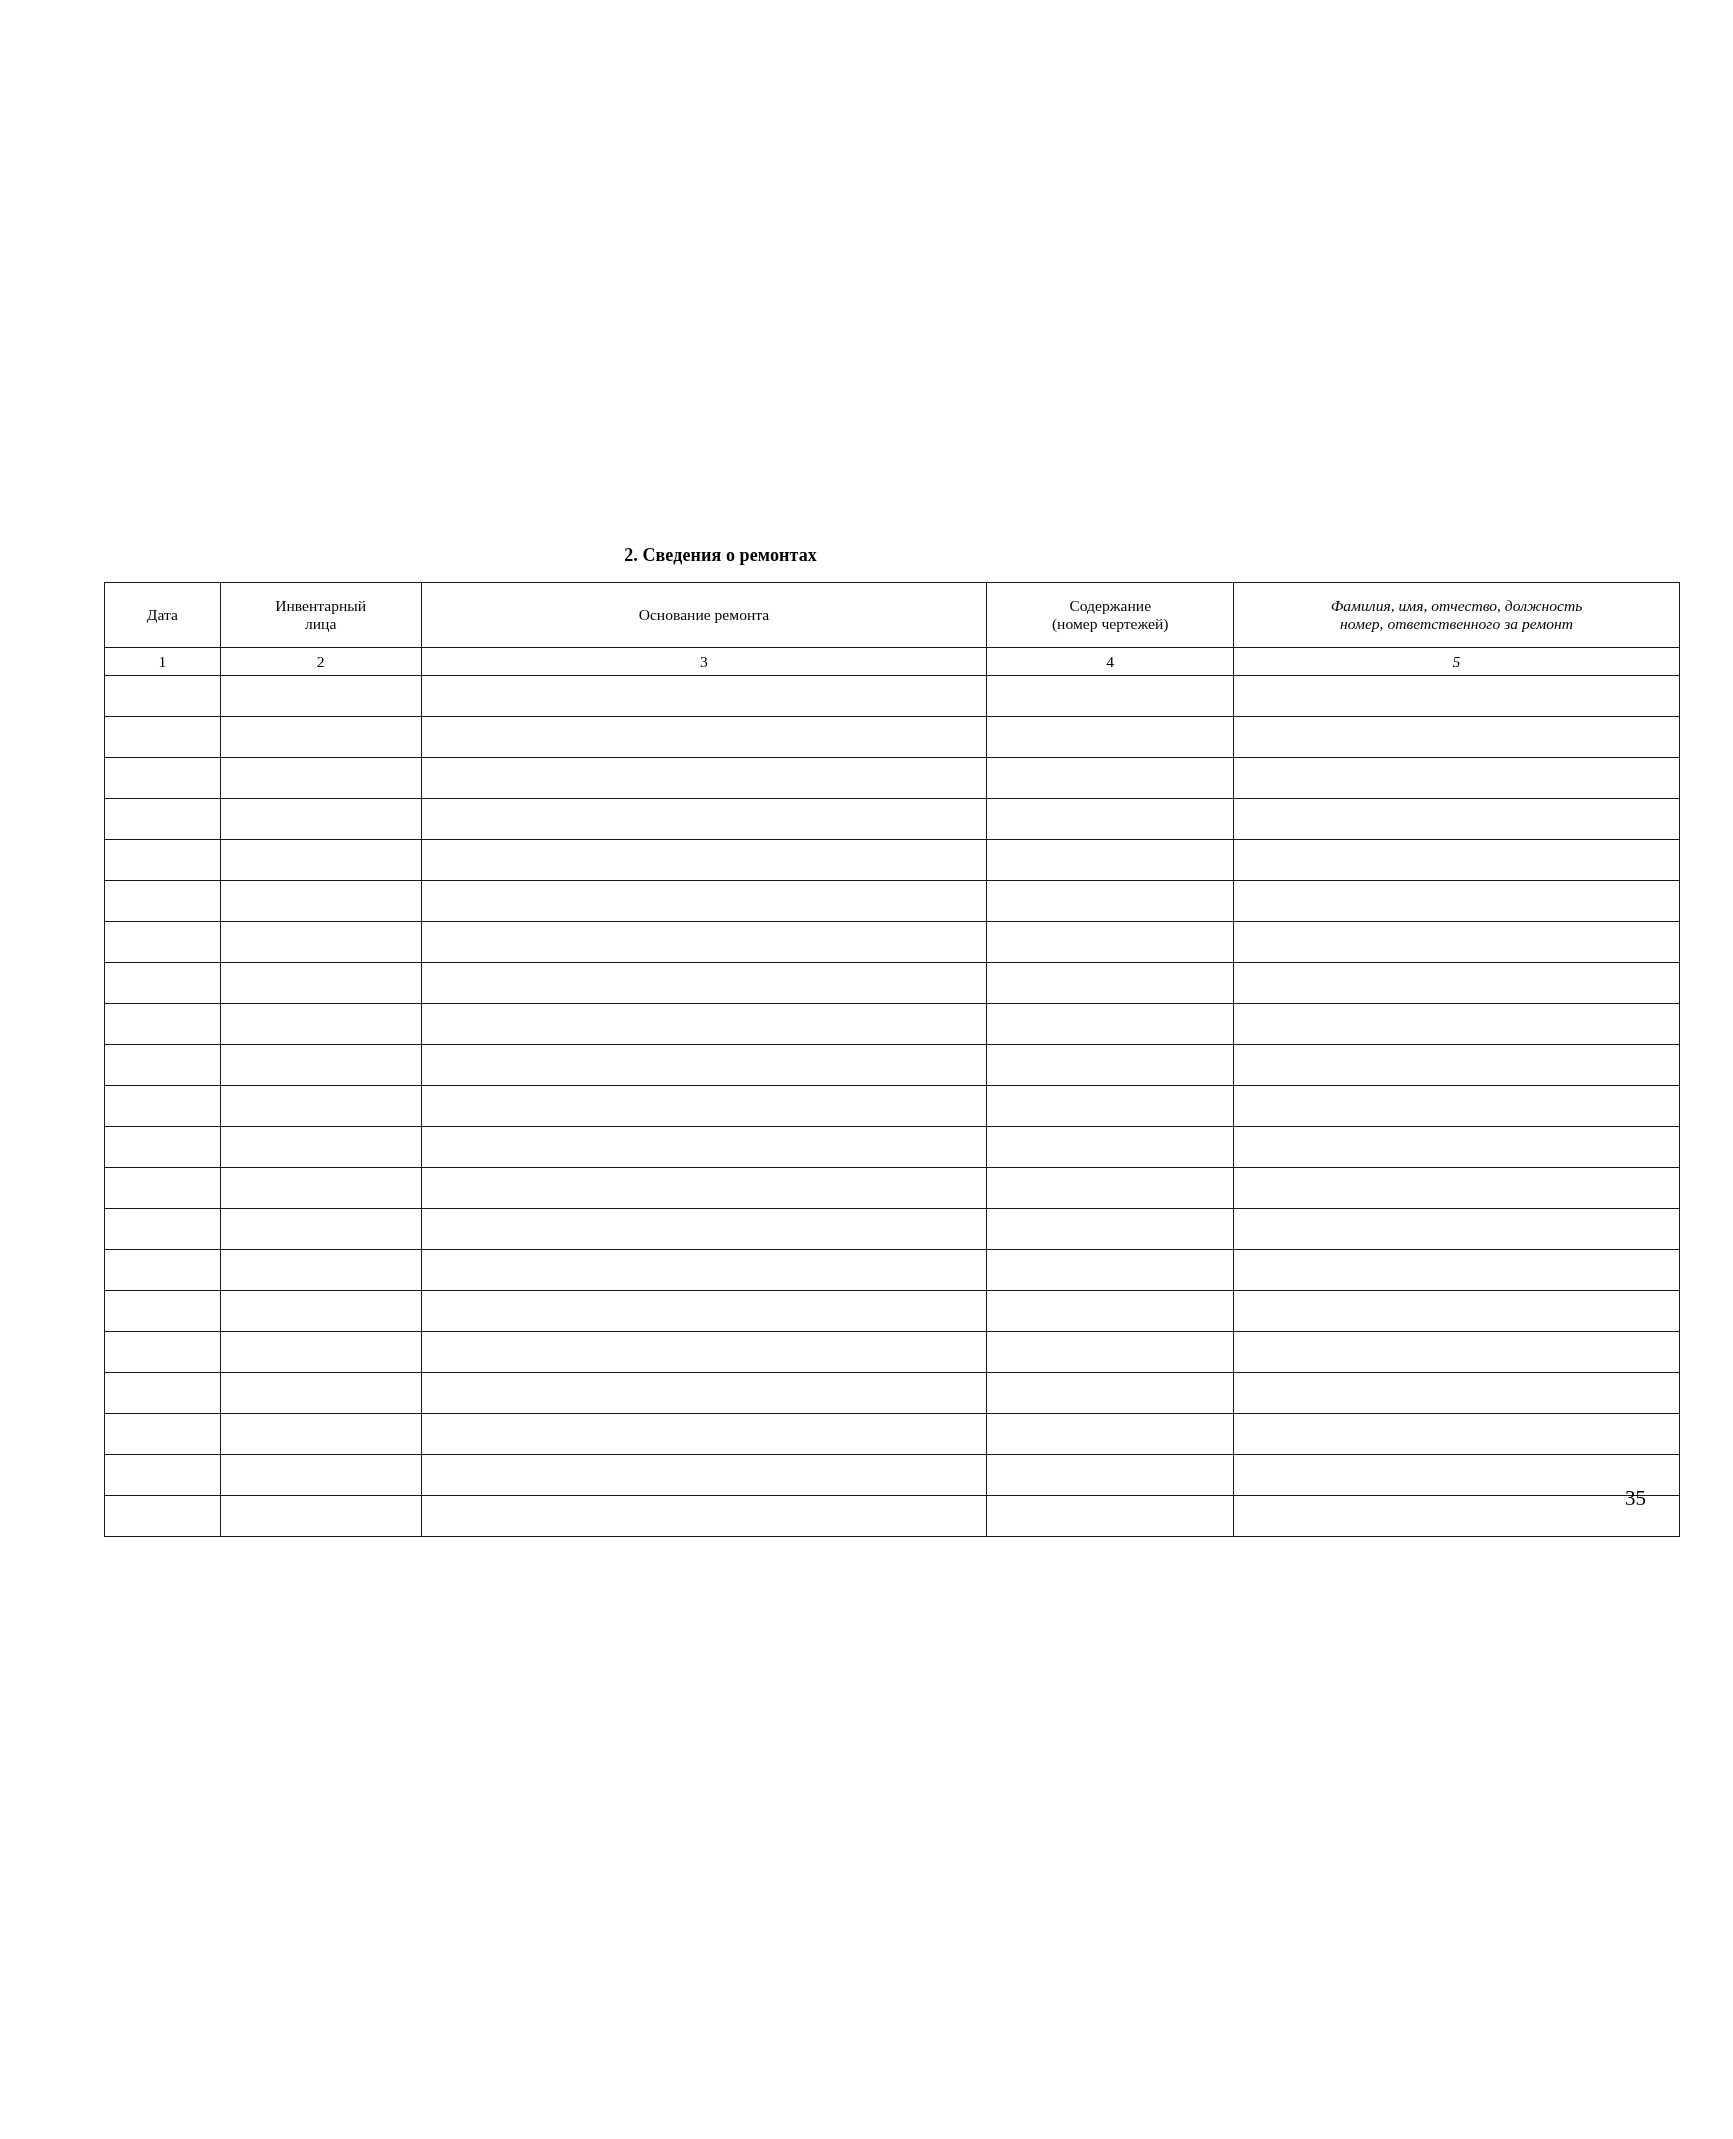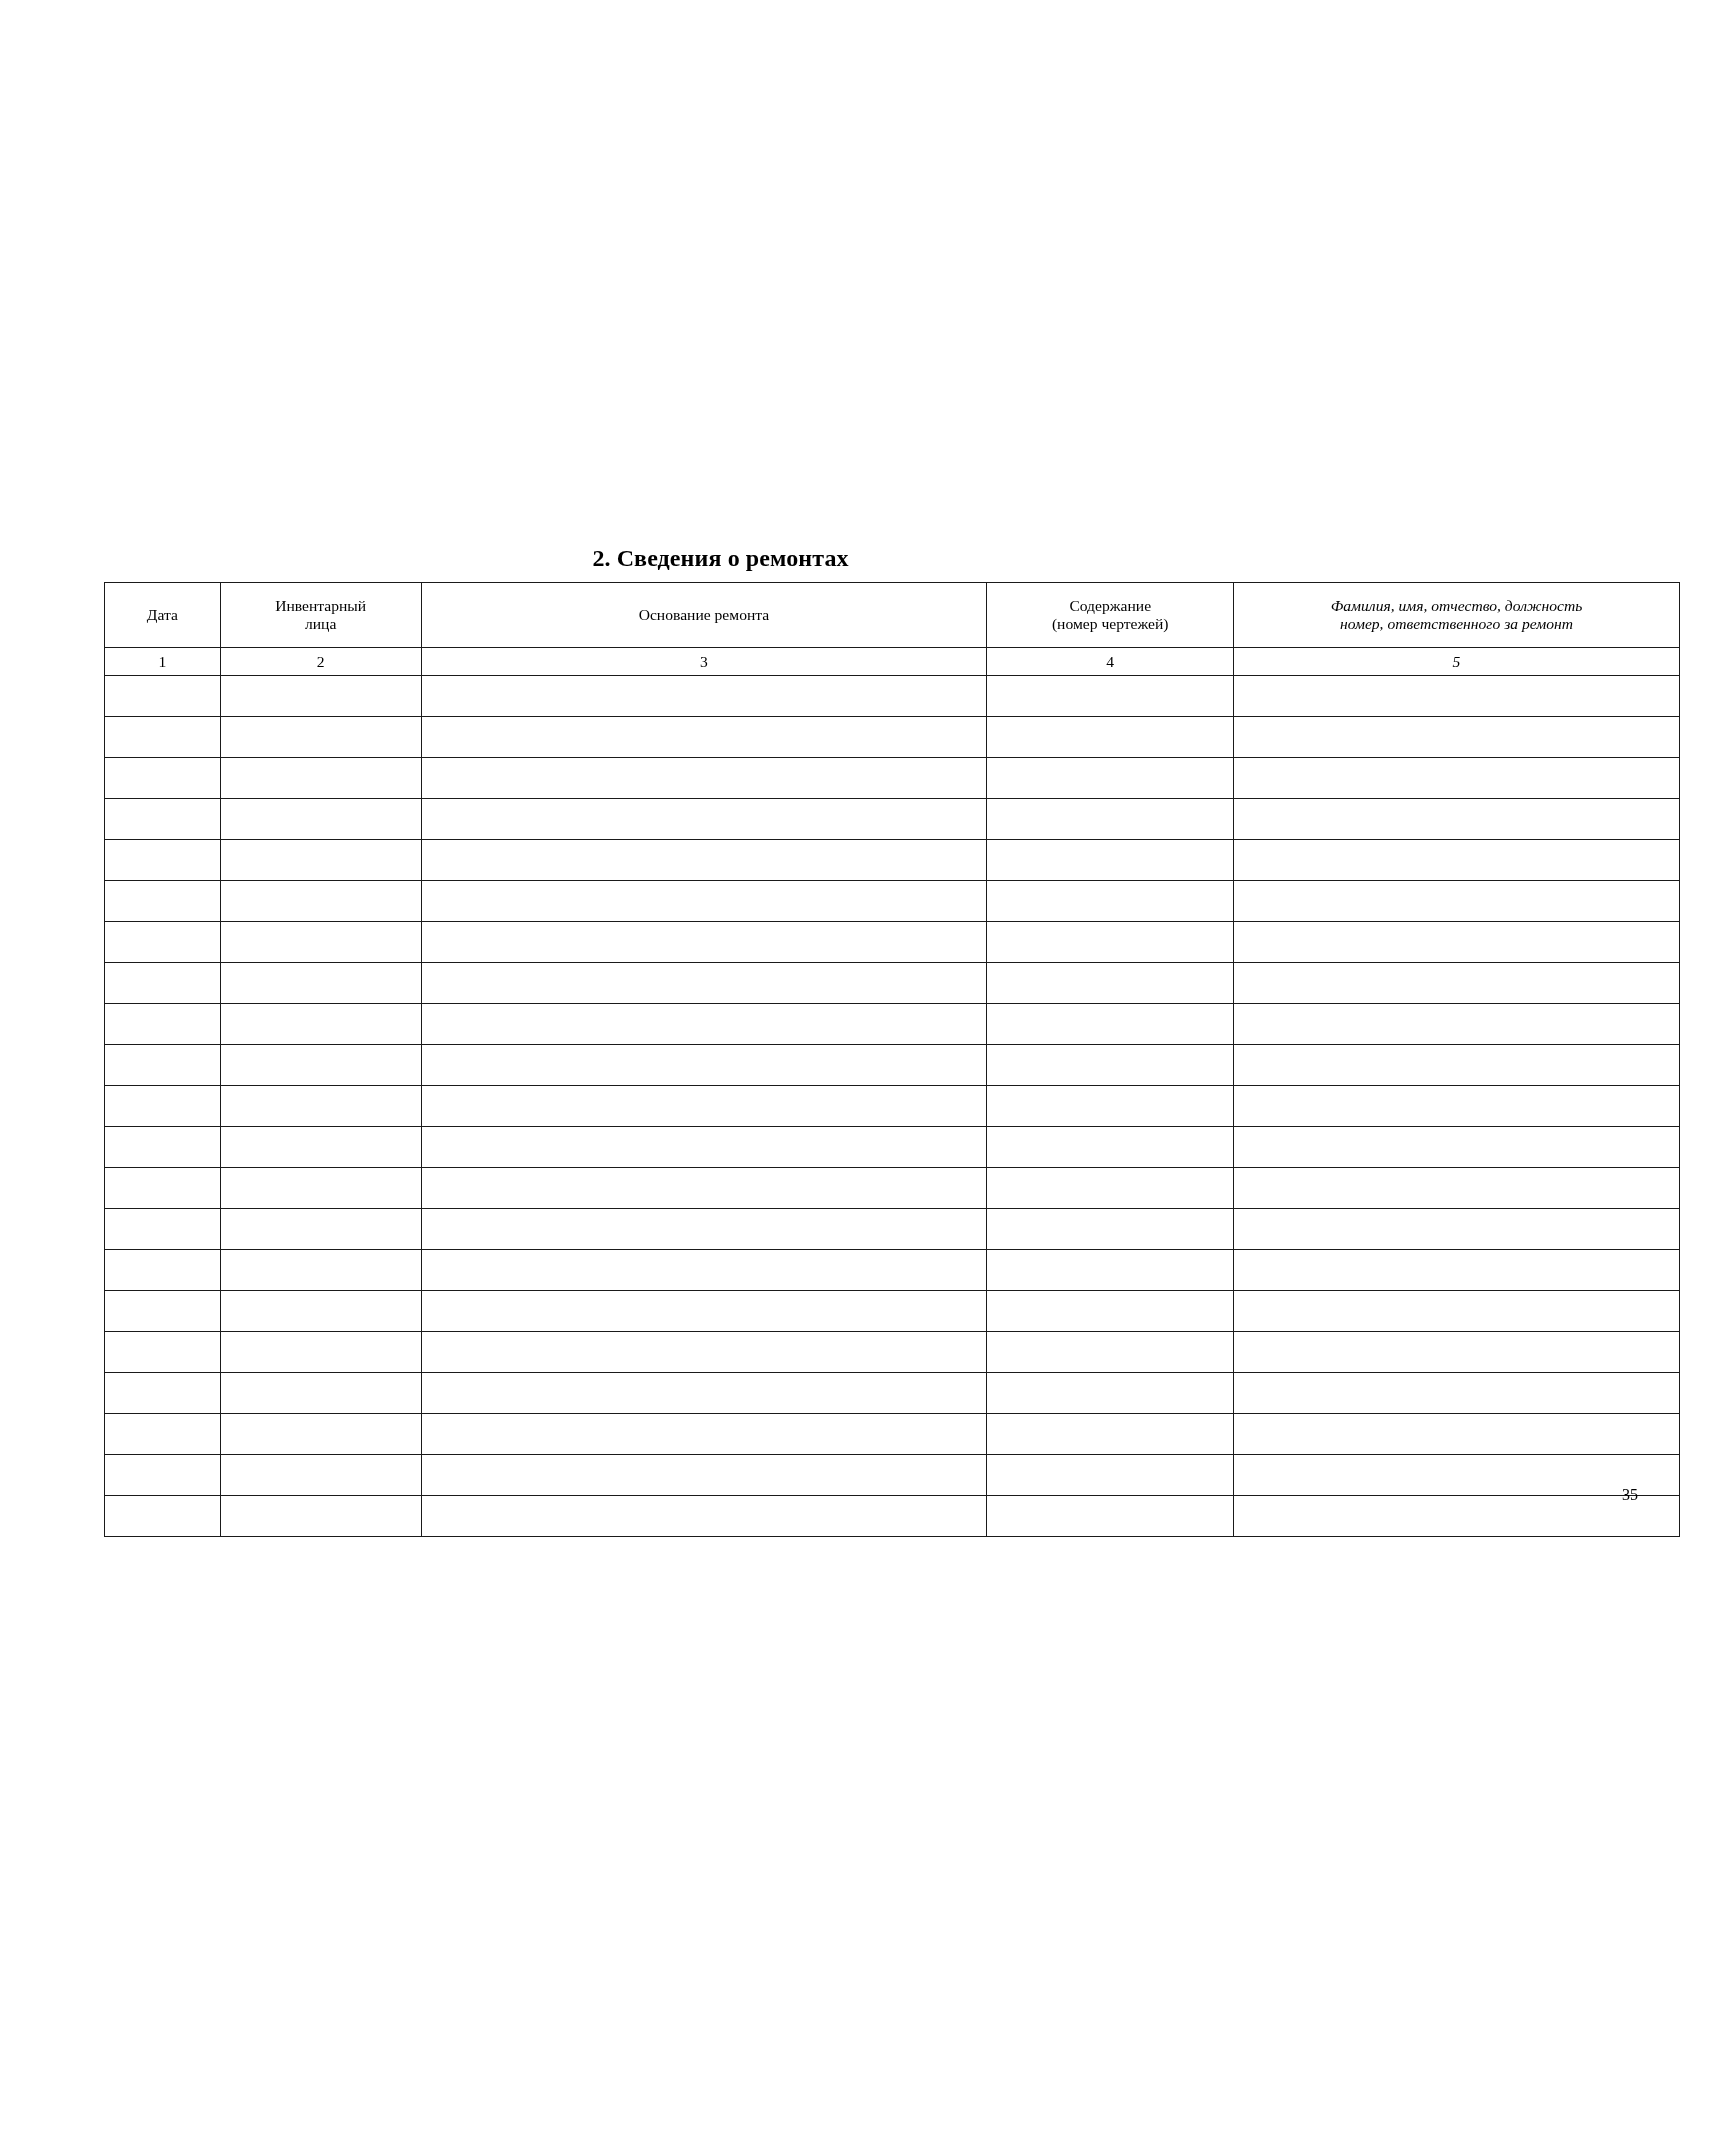--- a/index.html
+++ b/index.html
@@ -21,21 +21,21 @@
     left: 0;
     width: 1733px;
     height: 2140px;
   }
   .doc-title {
     position: absolute;
     top: 545px;
     left: 0;
     width: 1441px;
     text-align: center;
-    font-size: 24px;
+    font-size: 18px;
     font-weight: bold;
     letter-spacing: 0.1px;
   }
   .table-wrap {
     position: absolute;
     top: 582px;
     left: 104px;
     width: 1526px;
   }
   table.repairs {
@@ -69,24 +69,24 @@
   .col2 { width: 191px; }
   .col3 { width: 556px; }
   .col4 { width: 237px; }
   .col5 { width: 436px; font-style: italic; }
 
   .head-line { display: block; }
 
   .page-number {
     position: absolute;
     top: 1486px;
-    left: 8px;
+    left: 16px;
     width: 1630px;
     text-align: right;
-    font-size: 16px;
+    font-size: 21px;
   }
 </style>
 </head>
 <body>
 
 <div class="page">
 
   <div class="doc-title">2. Сведения о ремонтах</div>
 
   <div class="table-wrap">

